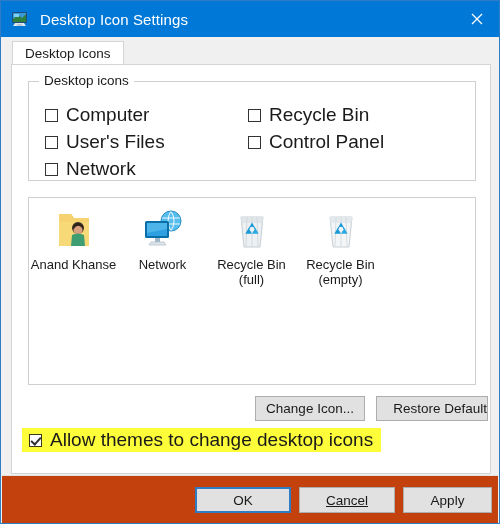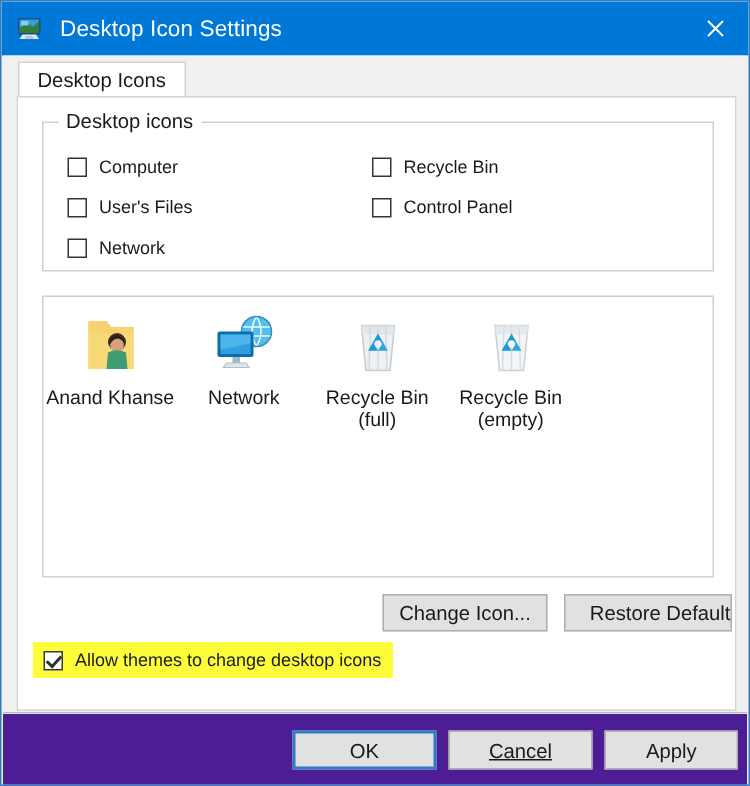--- a/index.html
+++ b/index.html
@@ -125,21 +125,21 @@
     content: "";
     position: absolute;
     left: 3px; top: 0px;
     width: 4px; height: 8px;
     border: solid #2f2f2f;
     border-width: 0 2px 2px 0;
     transform: rotate(42deg);
   }
   .cblabel {
     margin-left: 8px;
-    font-size: 12px;
+    font-size: 19px;
     color: #1a1a1a;
     white-space: nowrap;
   }
 
   
   #iconlist {
     position: absolute;
     left: 16px; top: 132px;
     width: 448px; height: 188px;
     border: 1px solid #cfcfcf;
@@ -209,21 +209,21 @@
     padding: 0 8px 0 7px;
     cursor: default;
   }
   #allow-themes-row .cbox { border-color: #3a3a1a; }
 
   
   #footer {
     position: absolute;
     left: 1px; top: 474px;
     width: 496px; height: 48px;
-    background: #4c1d95;
+    background: #c2410c;
     border-top: 1px solid #e2e2e2;
   }
   #btn-ok {
     position: absolute;
     left: 193px; top: 11px;
     width: 96px; height: 26px;
     border-color: #2e7dc4;
     box-shadow: inset 0 0 0 1px #2e7dc4;
   }
   #btn-cancel {

